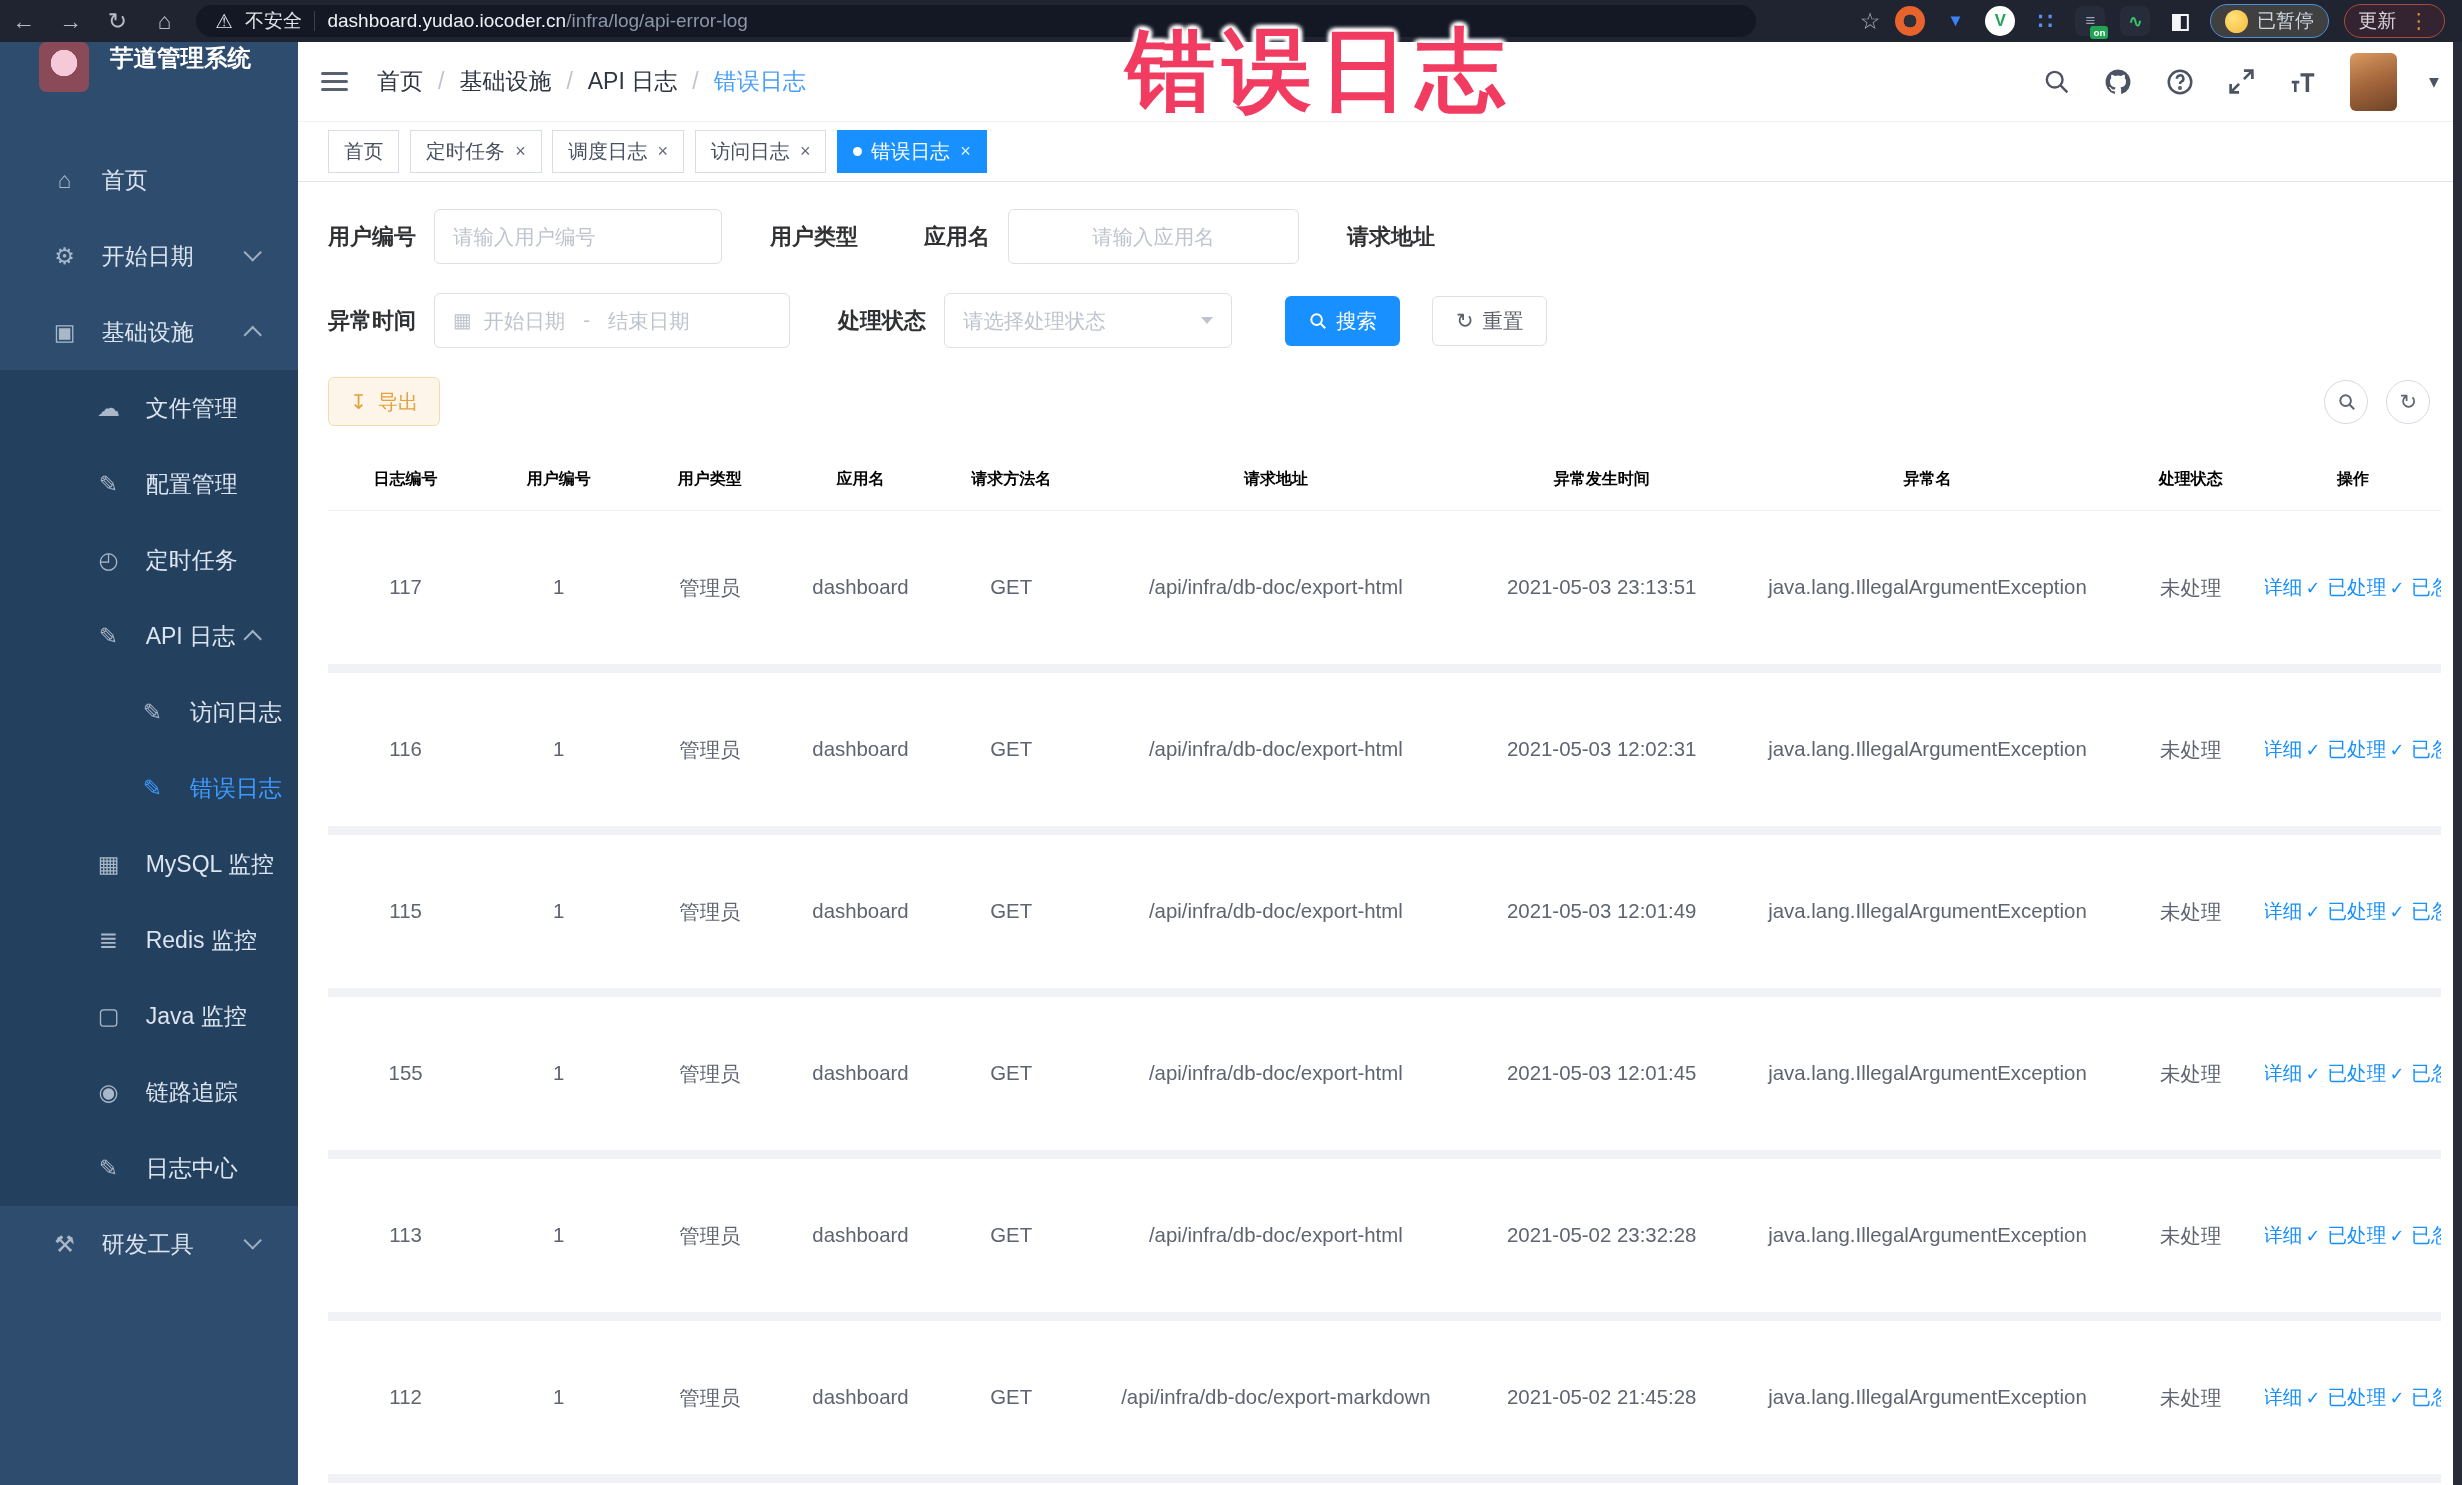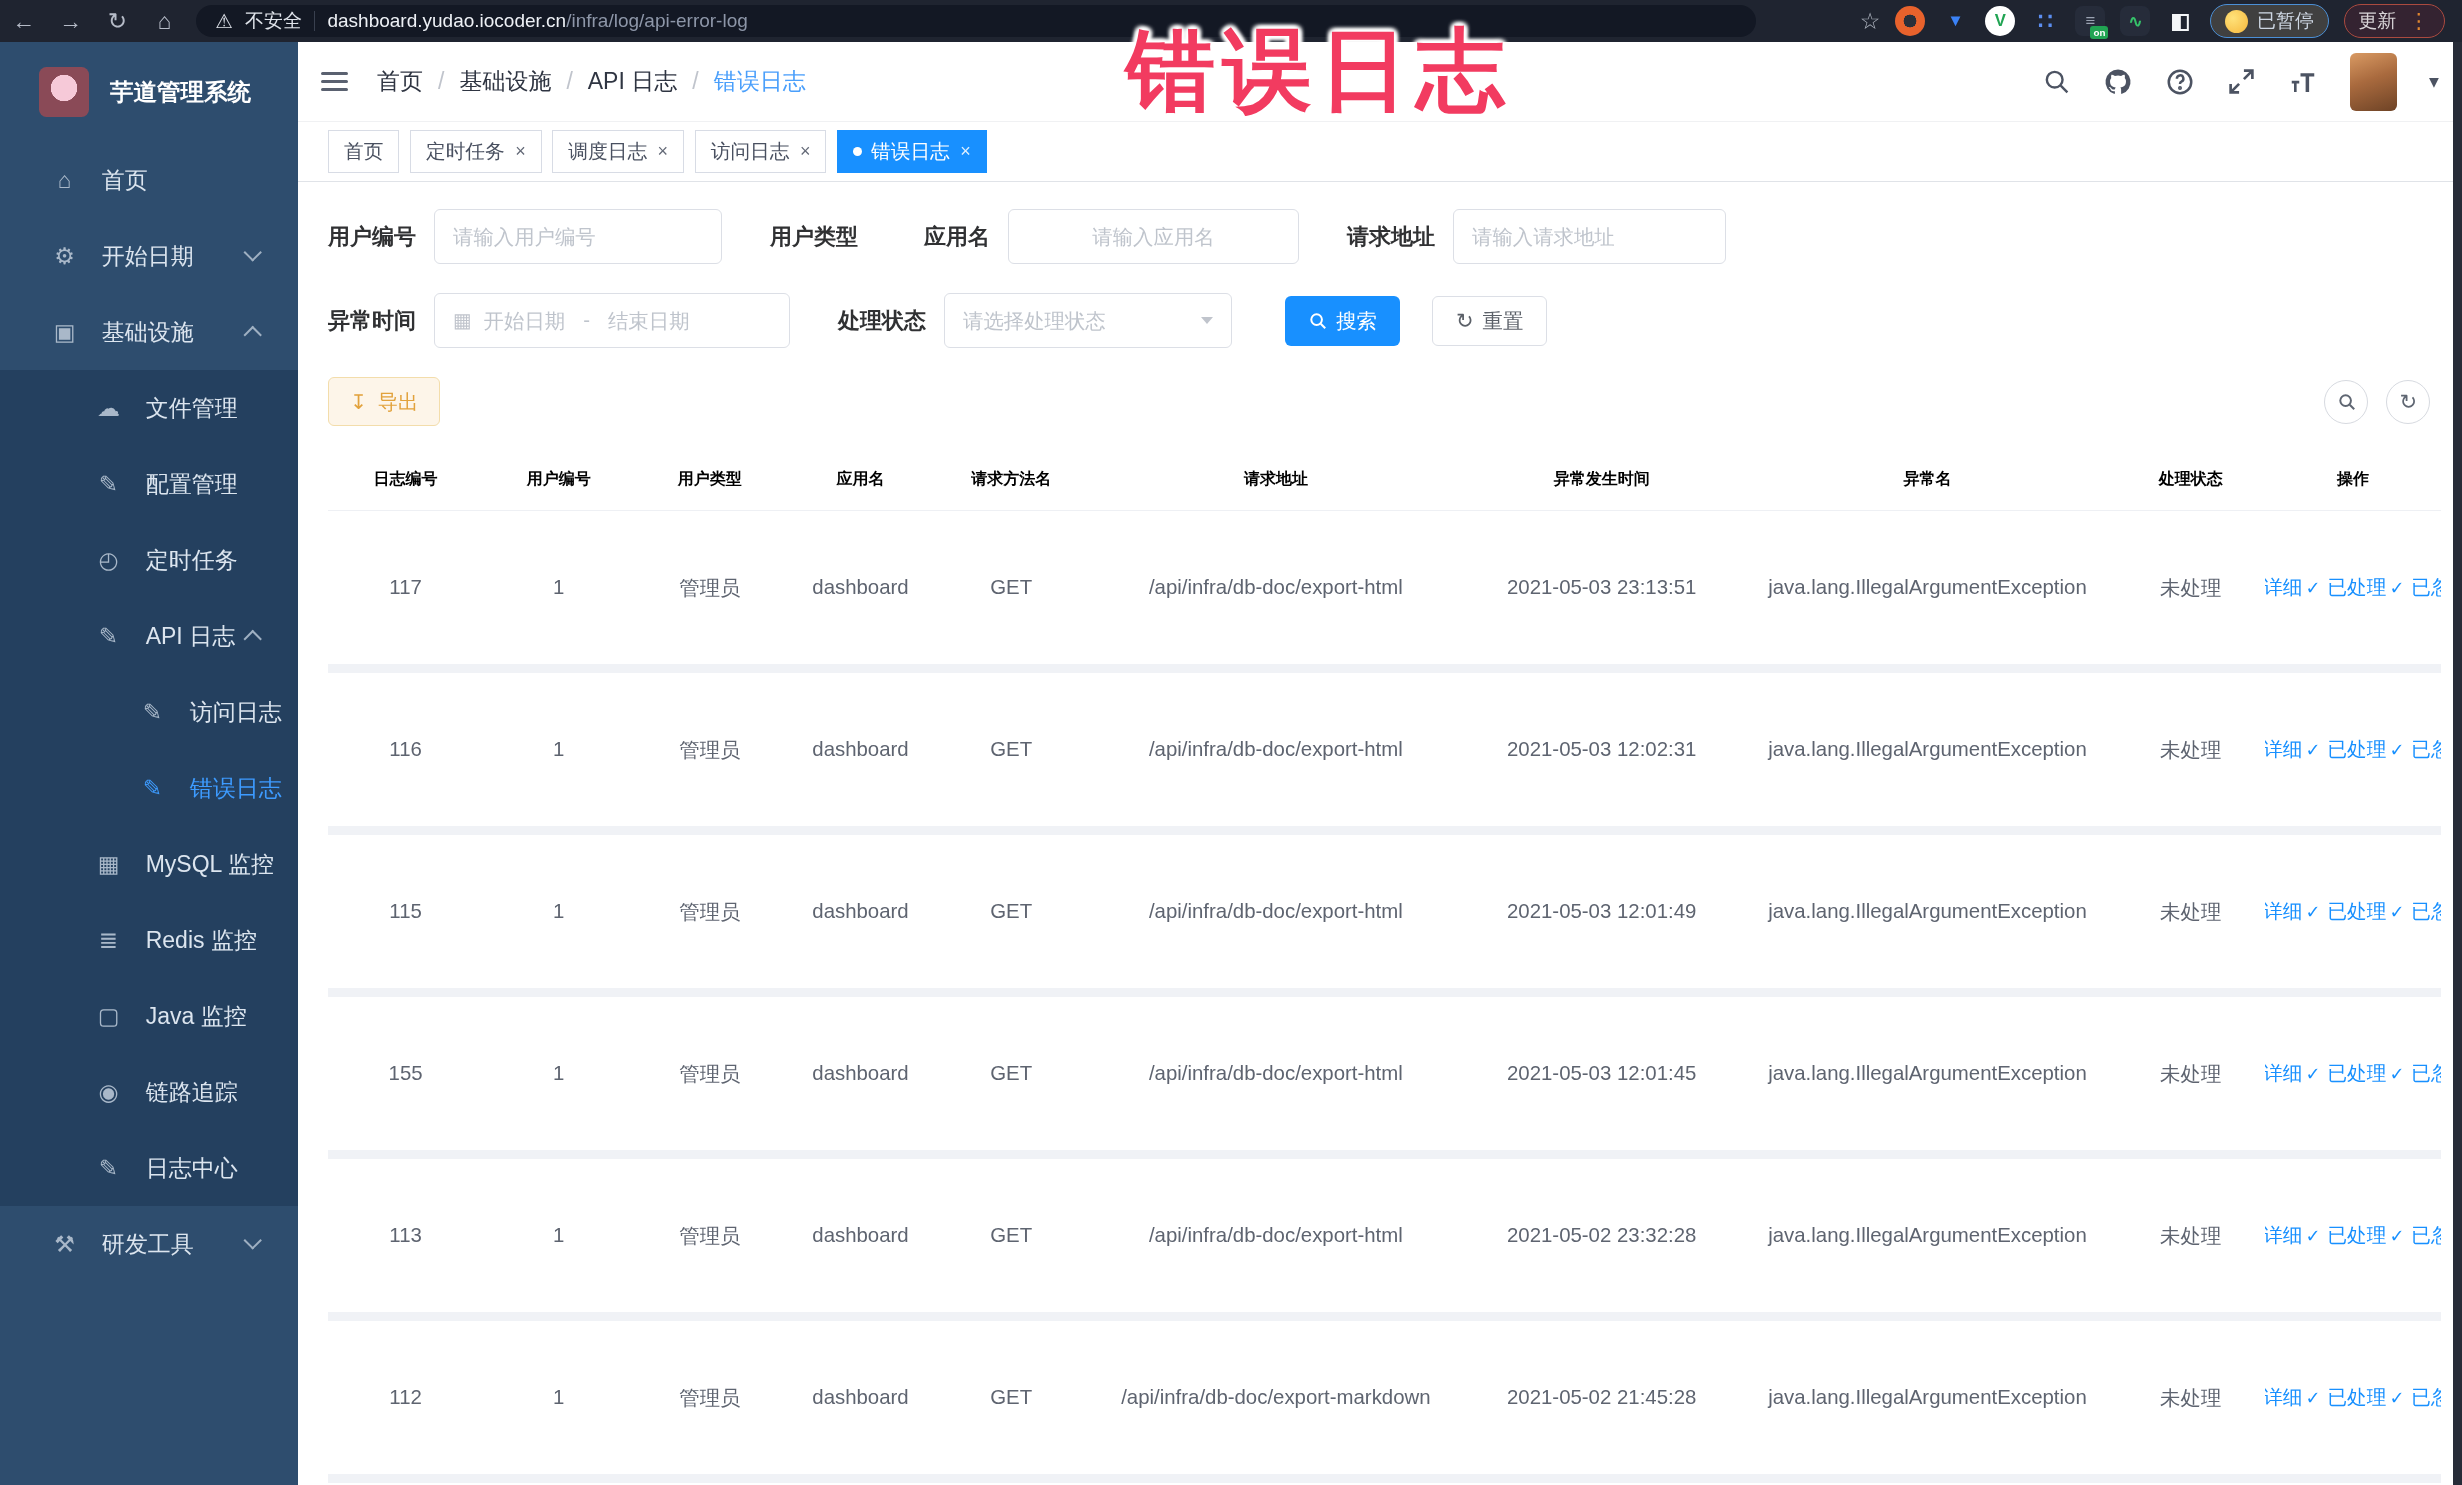--- a/index.html
+++ b/index.html
@@ -29,21 +29,21 @@
   .chip-update{height:32px;border:1.5px solid #aa4a3f;border-radius:18px;display:flex;
     align-items:center;gap:12px;padding:0 13.6px;color:#d7d3d6;font-size:19px;background:#342331;}
   .kebab{color:#e0862f;font-size:21px;letter-spacing:1.5px;}
 
   
   .scroll-strip{position:absolute;right:0;top:42px;width:9px;bottom:0;background:#272c38;z-index:60;}
 
   
   .sidebar{position:absolute;top:42px;left:0;width:298px;bottom:0;background:#2e4d6e;
     color:#dbe4ee;z-index:10;}
-  .logo-row{height:100px;display:flex;align-items:center;padding-left:39px;gap:21px;}
+  .logo-row{height:100px;display:flex;padding-left:39px;gap:21px;}
   .logo-img{width:50px;height:50px;border-radius:7.6px;flex:0 0 auto;
     background:radial-gradient(circle at 50% 42%,#f6c9d8 0 34%,#8a4a57 35% 100%);}
   .logo-title{font-size:23.5px;font-weight:bold;color:#ffffff;white-space:nowrap;}
   .menu{display:flex;flex-direction:column;}
   .menu-item{height:76px;display:flex;align-items:center;position:relative;font-size:23px;
     color:#dce5ef;cursor:pointer;}
   .menu-item.lvl1{padding-left:47px;}
   .menu-item.lvl2{padding-left:91px;}
   .menu-item.lvl3{padding-left:135px;}
   .menu-item.in-sub{background:#24405f;}
@@ -321,23 +321,20 @@
         <span class="f-label">用户类型</span>
       </div>
       <div class="f-group">
         <span class="f-label">应用名</span>
         <div class="f-box w-app">
           <span>请输入应用名</span>
         </div>
       </div>
       <div class="f-group">
         <span class="f-label">请求地址</span>
-        <div class="f-box w-url">
-          <span>请输入请求地址</span>
-        </div>
       </div>
     </div>
 
     <div class="filter-row">
       <div class="f-group">
         <span class="f-label">异常时间</span>
         <div class="f-box w-date">
           <span class="date-ic">▦</span>
           <span>开始日期</span>
           <span class="date-sep">-</span>

